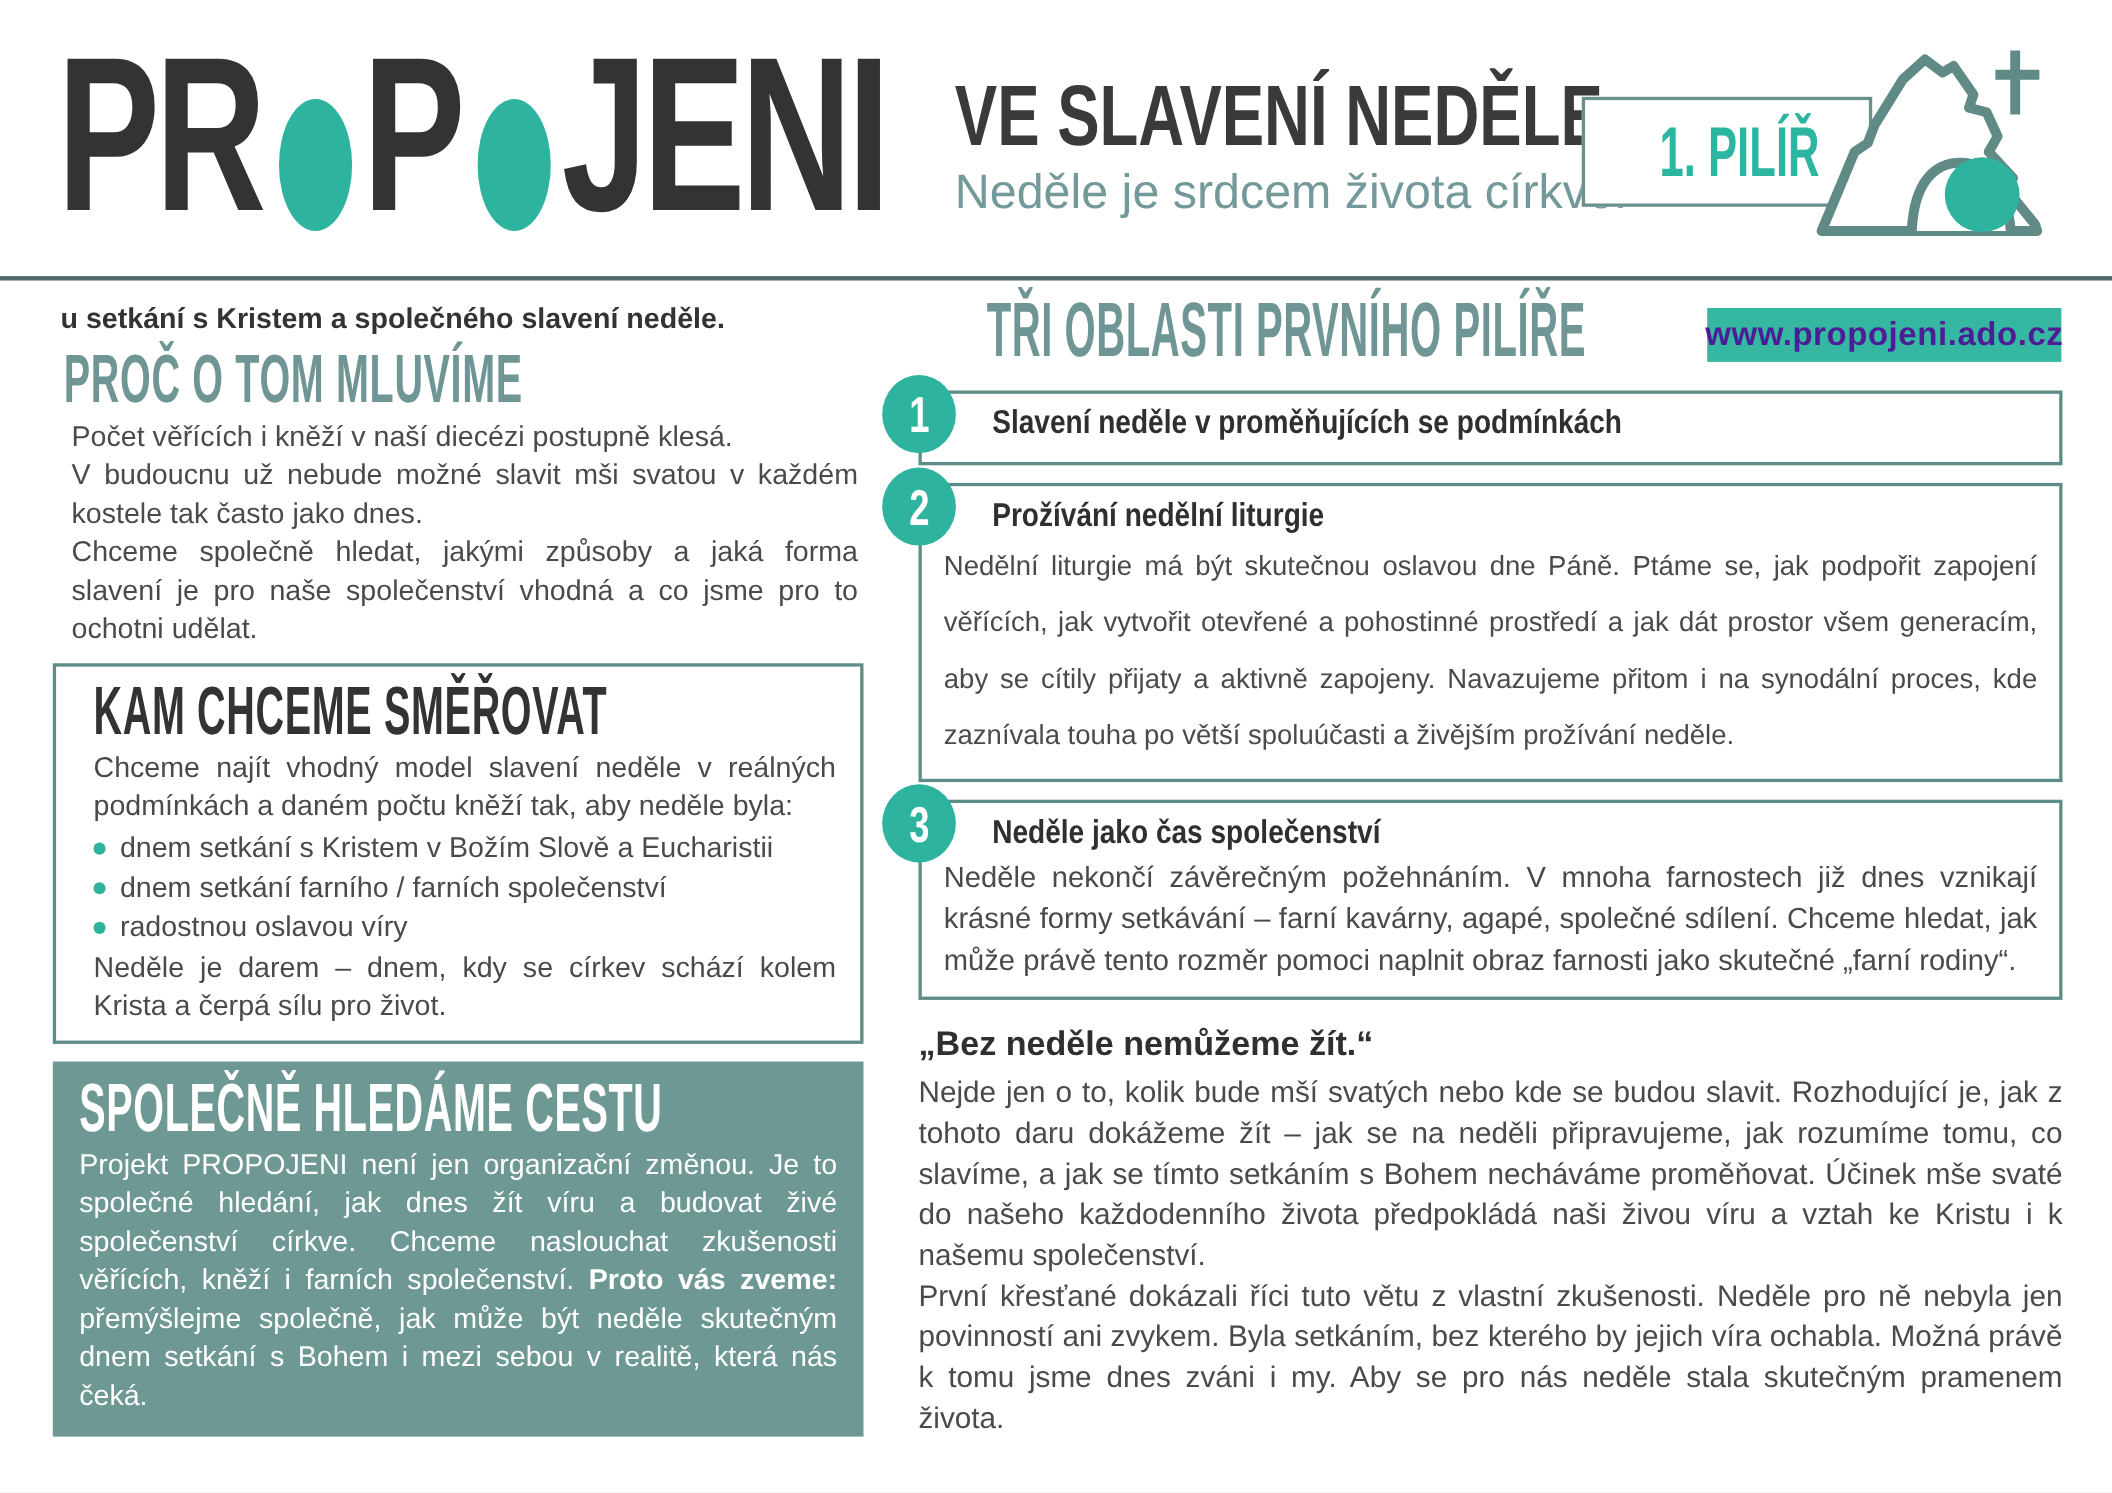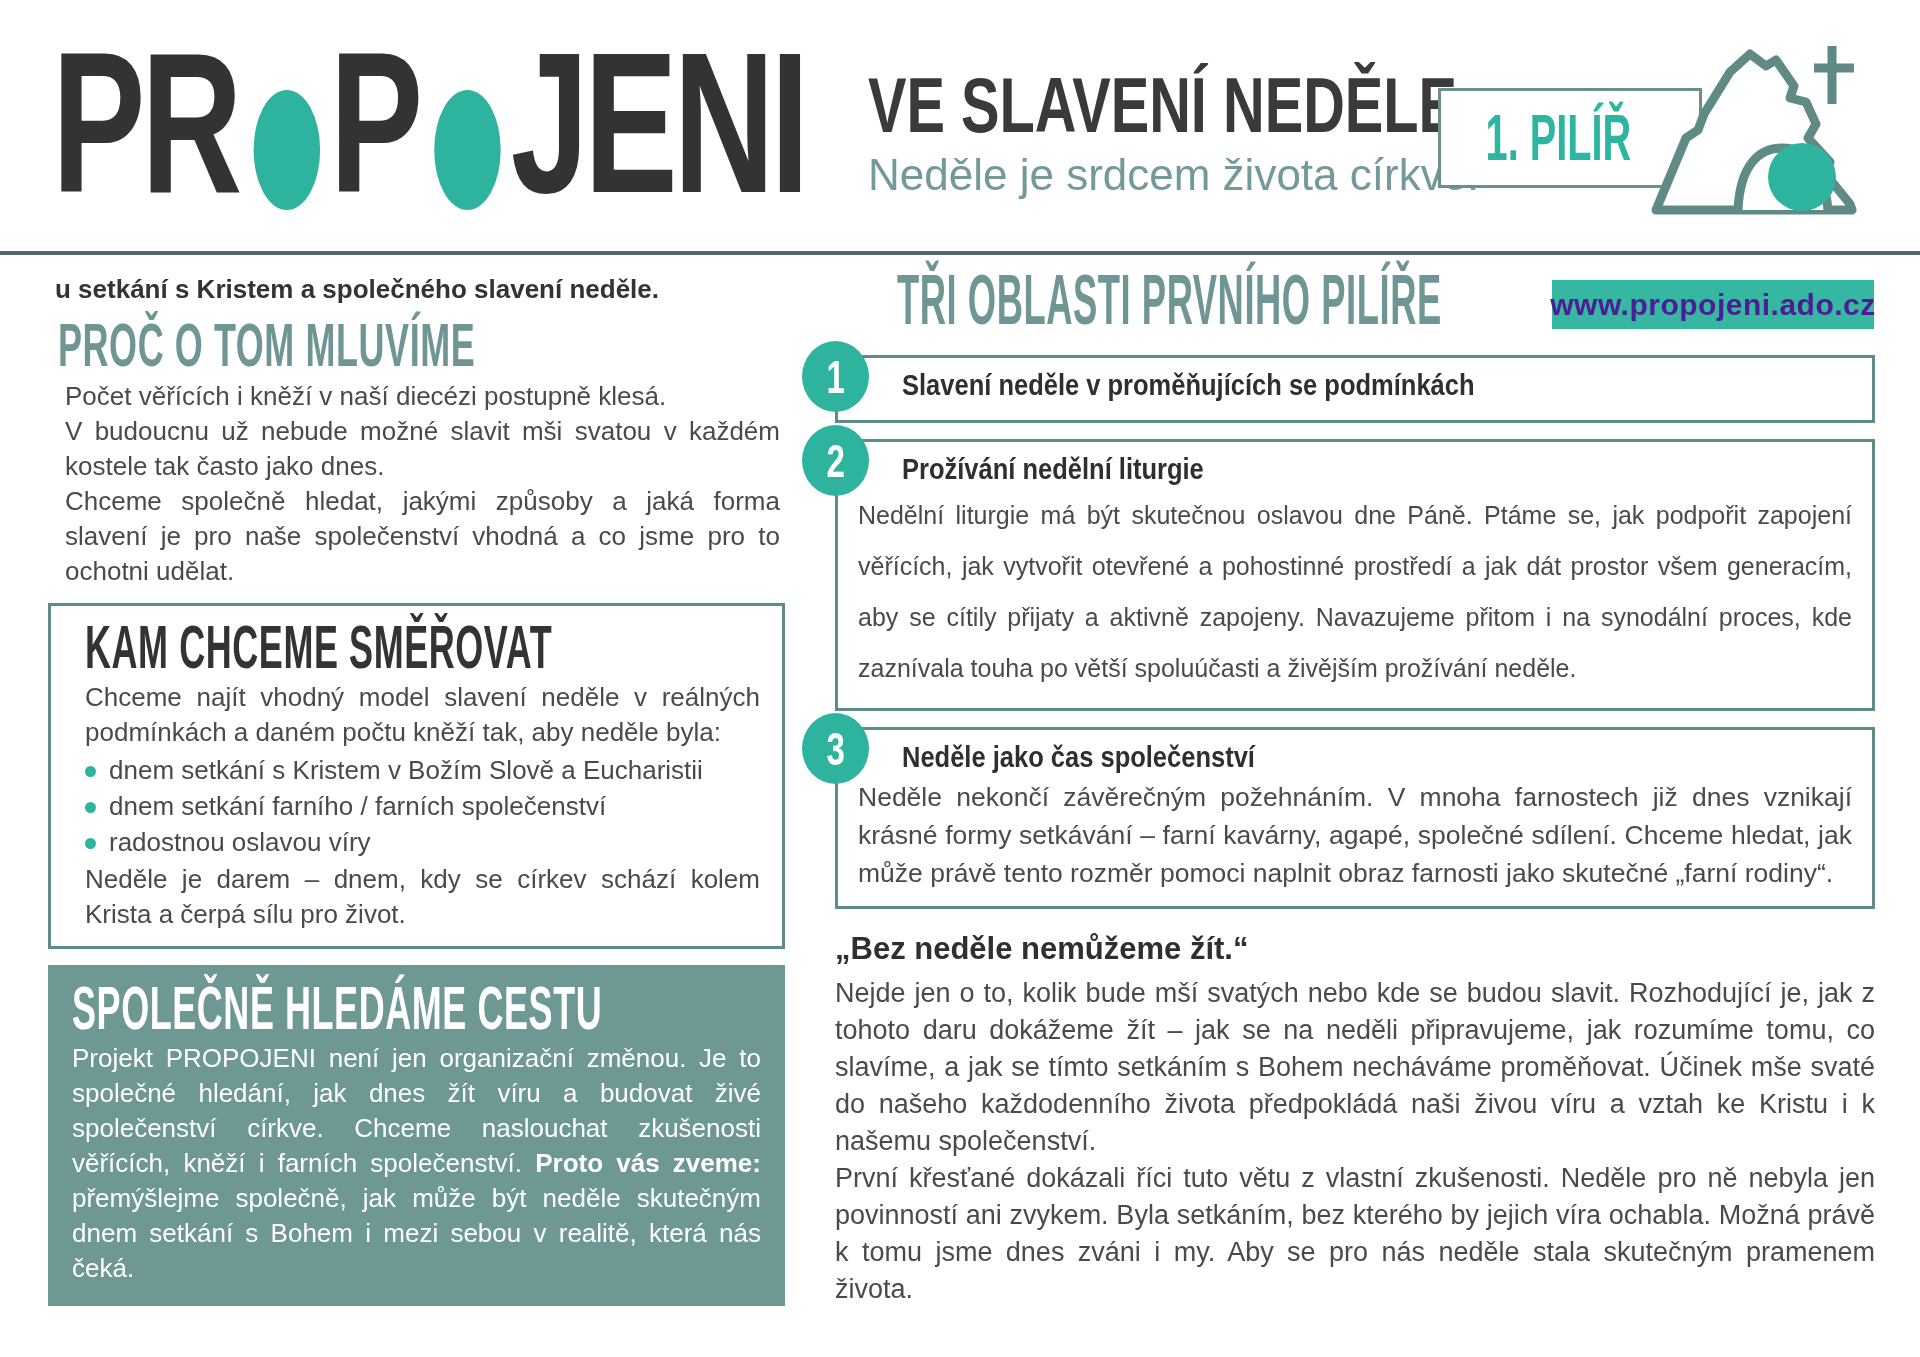--- a/index.html
+++ b/index.html
@@ -7,21 +7,21 @@
         font-family:"Liberation Sans",sans-serif;color:#474747;}
   
   .logo{position:absolute;left:52px;top:38px;display:flex;align-items:flex-start;
         transform:scaleX(0.70);transform-origin:left top;white-space:nowrap;}
   .logo .lt{font-size:200px;line-height:170px;font-weight:bold;color:#333333;letter-spacing:-6px;}
   .logo .dot{width:95px;height:120px;border-radius:50%;background:#2eb49e;margin:52px 14px 0 22px;flex:none;}
   .hdr-title{position:absolute;left:868px;top:66px;font-size:78px;font-weight:bold;color:#3a3a3a;
              transform:scaleX(0.74);transform-origin:left top;white-space:nowrap;line-height:1;}
   .hdr-sub{position:absolute;left:868px;top:150px;font-size:44px;color:#74999b;white-space:nowrap;}
   .pillar-box{position:absolute;left:1438px;top:88px;width:258px;height:94px;border:3px solid #6a908c;
-              display:flex;align-items:center;justify-content:flex-start;background:#fff;}
+              display:flex;align-items:center;justify-content:flex-end;background:#fff;}
   .pillar-box span{font-size:64px;font-weight:bold;color:#2cb5a0;transform:scaleX(0.62);white-space:nowrap;line-height:1;}
   .tomb{position:absolute;left:1642px;top:38px;}
   .sep{position:absolute;left:0;top:251px;width:1920px;height:4px;background:#4e686b;}
   
   .cond{display:inline-block;transform-origin:left top;white-space:nowrap;}
   .h-slate{color:#6f9595;}
   .h-dark{color:#333333;}
   .body-t{font-size:26px;line-height:35px;text-align:justify;color:#4a4a4a;}
   
   .left-col{position:absolute;left:48px;top:272px;width:737px;}

